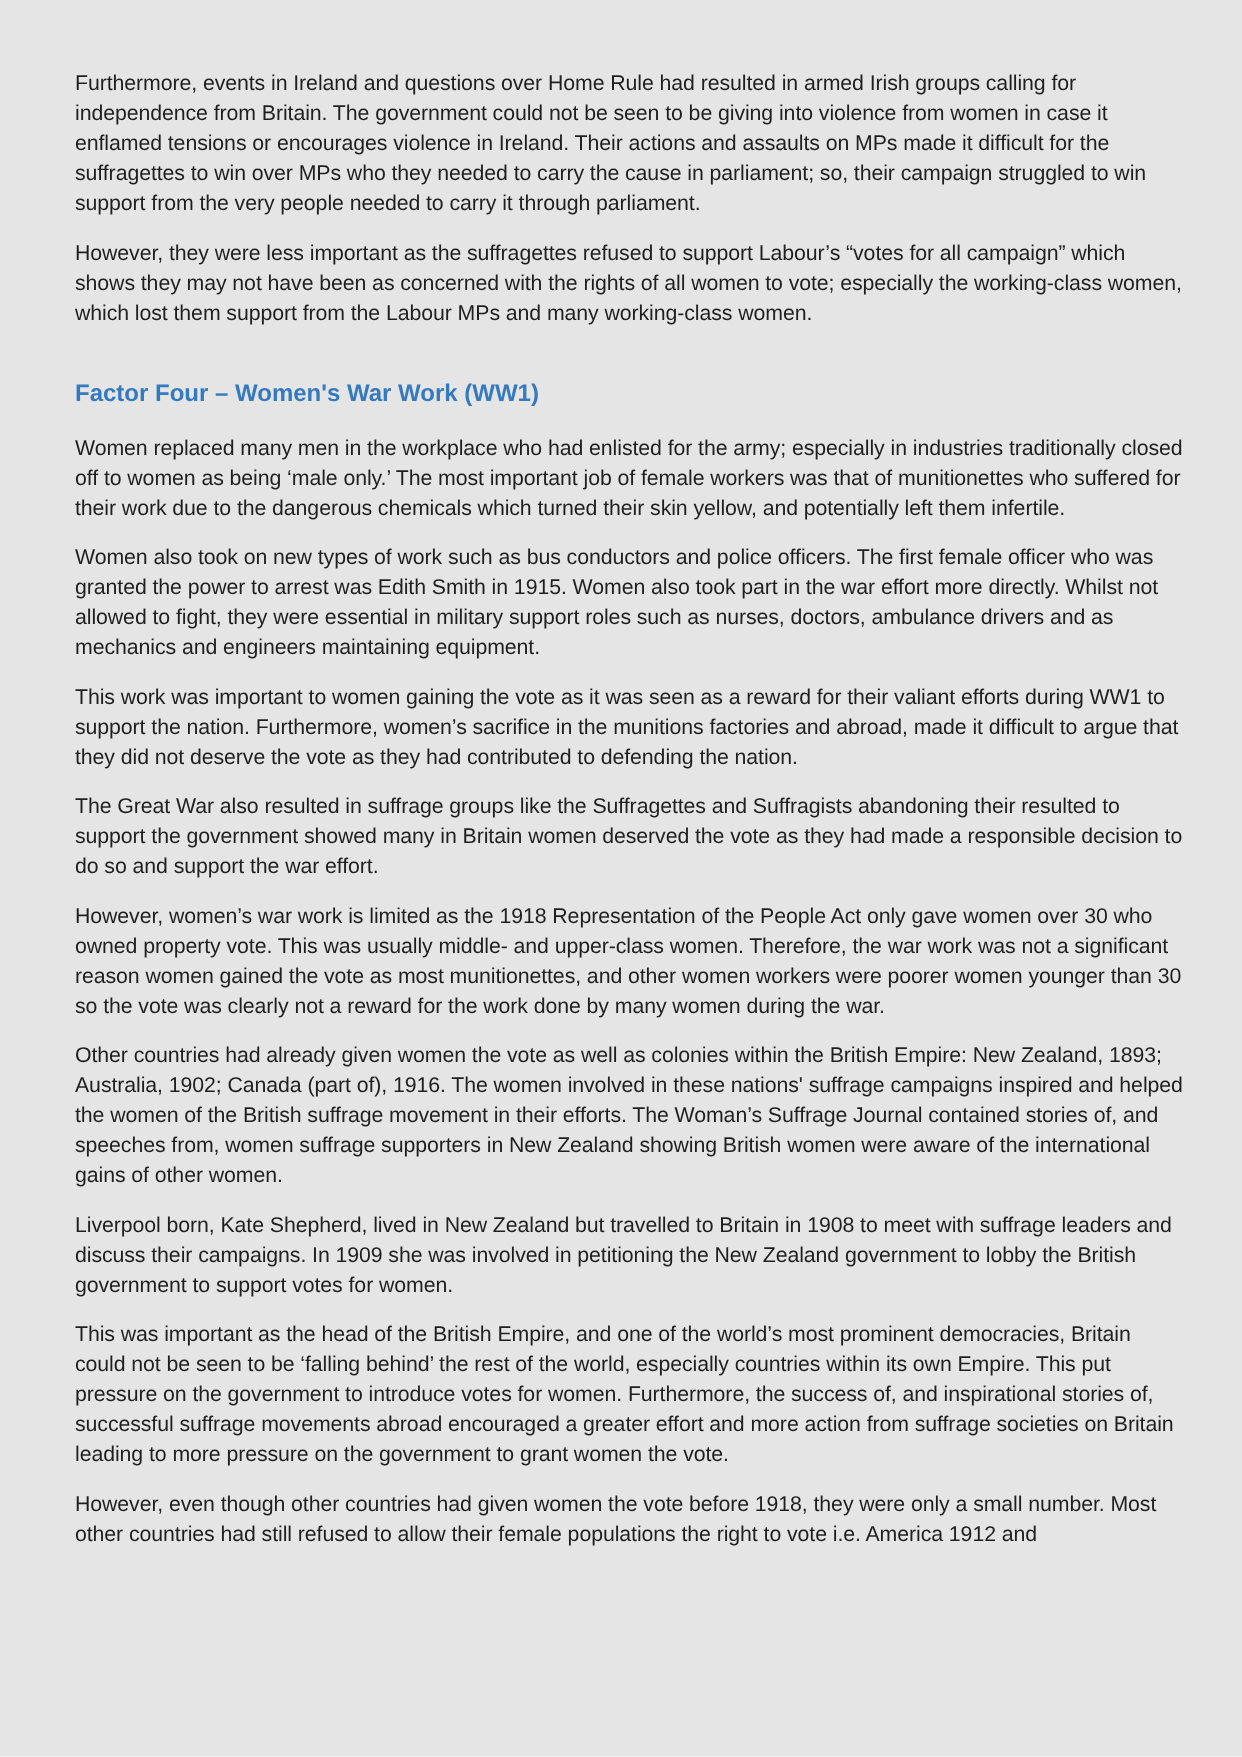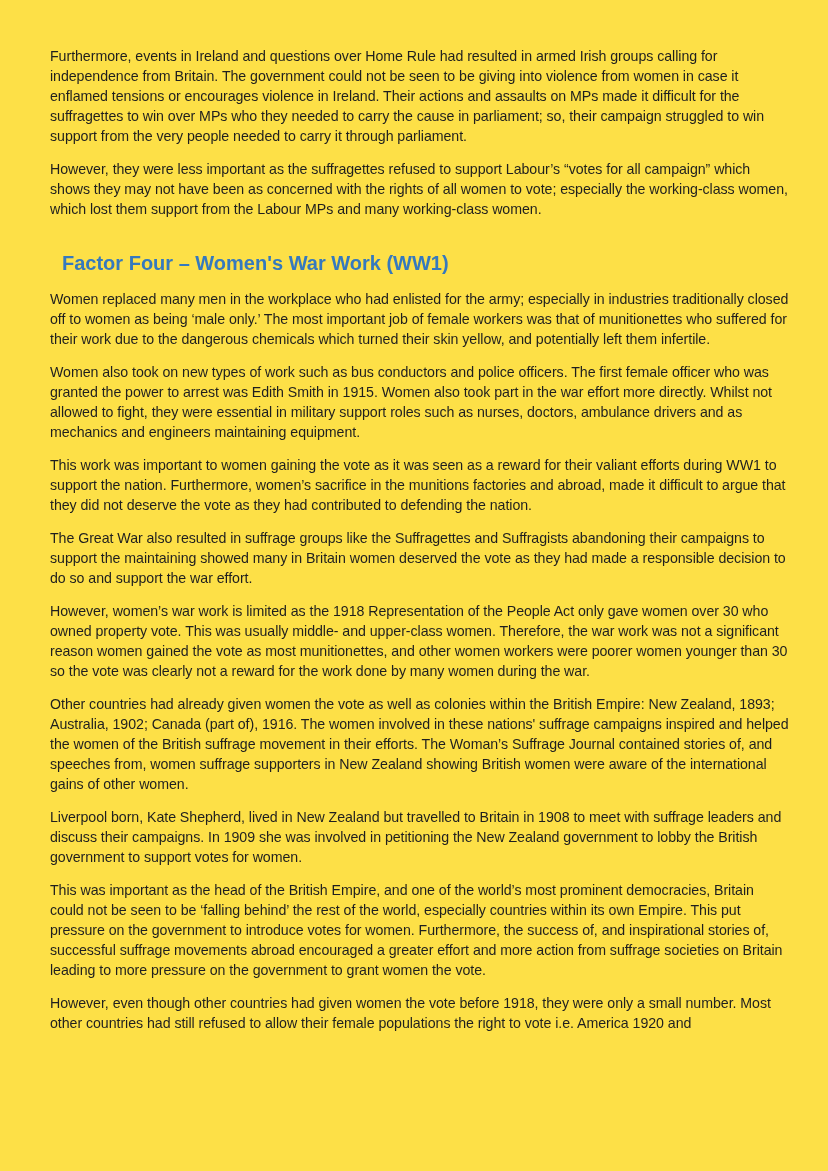--- a/index.html
+++ b/index.html
@@ -4,37 +4,37 @@
 <style>
   html, body {
     margin: 0;
     padding: 0;
     background: #ffffff;
   }
   .page {
     position: relative;
     width: 828px;
     height: 1171px;
-    background: #fde047;
+    background: #e5e5e5;
     overflow: hidden;
     font-family: "Liberation Sans", sans-serif;
     color: #1f1f1f;
     box-sizing: border-box;
     padding: 46px 38px 0 50px;
   }
   .page p {
     margin: 0 0 13px 0;
     font-size: 14.2px;
     line-height: 20px;
     letter-spacing: -0.05px;
     color: #1f1f1f;
   }
   .page h2 {
-    margin: 33px 0 15px 12px;
-    font-size: 20px;
+    margin: 33px 0 15px 0;
+    font-size: 16px;
     line-height: 22px;
     font-weight: bold;
     color: #3579be;
   }
   .page h2:first-of-type {
     margin-top: 33px;
   }
 </style>
 </head>
 <body>
@@ -46,26 +46,26 @@
   <p>However, they were less important as the suffragettes refused to support Labour’s “votes for all campaign” which shows they may not have been as concerned with the rights of all women to vote; especially the working-class women, which lost them support from the Labour MPs and many working-class women.</p>
 
   <h2>Factor Four – Women's War Work (WW1)</h2>
 
   <p>Women replaced many men in the workplace who had enlisted for the army; especially in industries traditionally closed off to women as being ‘male only.’ The most important job of female workers was that of munitionettes who suffered for their work due to the dangerous chemicals which turned their skin yellow, and potentially left them infertile.</p>
 
   <p>Women also took on new types of work such as bus conductors and police officers. The first female officer who was granted the power to arrest was Edith Smith in 1915. Women also took part in the war effort more directly. Whilst not allowed to fight, they were essential in military support roles such as nurses, doctors, ambulance drivers and as mechanics and engineers maintaining equipment.</p>
 
   <p>This work was important to women gaining the vote as it was seen as a reward for their valiant efforts during WW1 to support the nation. Furthermore, women’s sacrifice in the munitions factories and abroad, made it difficult to argue that they did not deserve the vote as they had contributed to defending the nation.</p>
 
-  <p>The Great War also resulted in suffrage groups like the Suffragettes and Suffragists abandoning their campaigns to support the maintaining showed many in Britain women deserved the vote as they had made a responsible decision to do so and support the war effort.</p>
+  <p>The Great War also resulted in suffrage groups like the Suffragettes and Suffragists abandoning their resulted to support the government showed many in Britain women deserved the vote as they had made a responsible decision to do so and support the war effort.</p>
 
   <p>However, women’s war work is limited as the 1918 Representation of the People Act only gave women over 30 who owned property vote. This was usually middle- and upper-class women. Therefore, the war work was not a significant reason women gained the vote as most munitionettes, and other women workers were poorer women younger than 30 so the vote was clearly not a reward for the work done by many women during the war.</p>
 
 
   <p>Other countries had already given women the vote as well as colonies within the British Empire: New Zealand, 1893; Australia, 1902; Canada (part of), 1916. The women involved in these nations' suffrage campaigns inspired and helped the women of the British suffrage movement in their efforts. The Woman’s Suffrage Journal contained stories of, and speeches from, women suffrage supporters in New Zealand showing British women were aware of the international gains of other women.</p>
 
   <p>Liverpool born, Kate Shepherd, lived in New Zealand but travelled to Britain in 1908 to meet with suffrage leaders and discuss their campaigns. In 1909 she was involved in petitioning the New Zealand government to lobby the British government to support votes for women.</p>
 
   <p>This was important as the head of the British Empire, and one of the world’s most prominent democracies, Britain could not be seen to be ‘falling behind’ the rest of the world, especially countries within its own Empire. This put pressure on the government to introduce votes for women. Furthermore, the success of, and inspirational stories of, successful suffrage movements abroad encouraged a greater effort and more action from suffrage societies on Britain leading to more pressure on the government to grant women the vote.</p>
 
-  <p>However, even though other countries had given women the vote before 1918, they were only a small number. Most other countries had still refused to allow their female populations the right to vote i.e. America 1920 and</p>
+  <p>However, even though other countries had given women the vote before 1918, they were only a small number. Most other countries had still refused to allow their female populations the right to vote i.e. America 1912 and</p>
 
 </div>
 
 </body></html>

